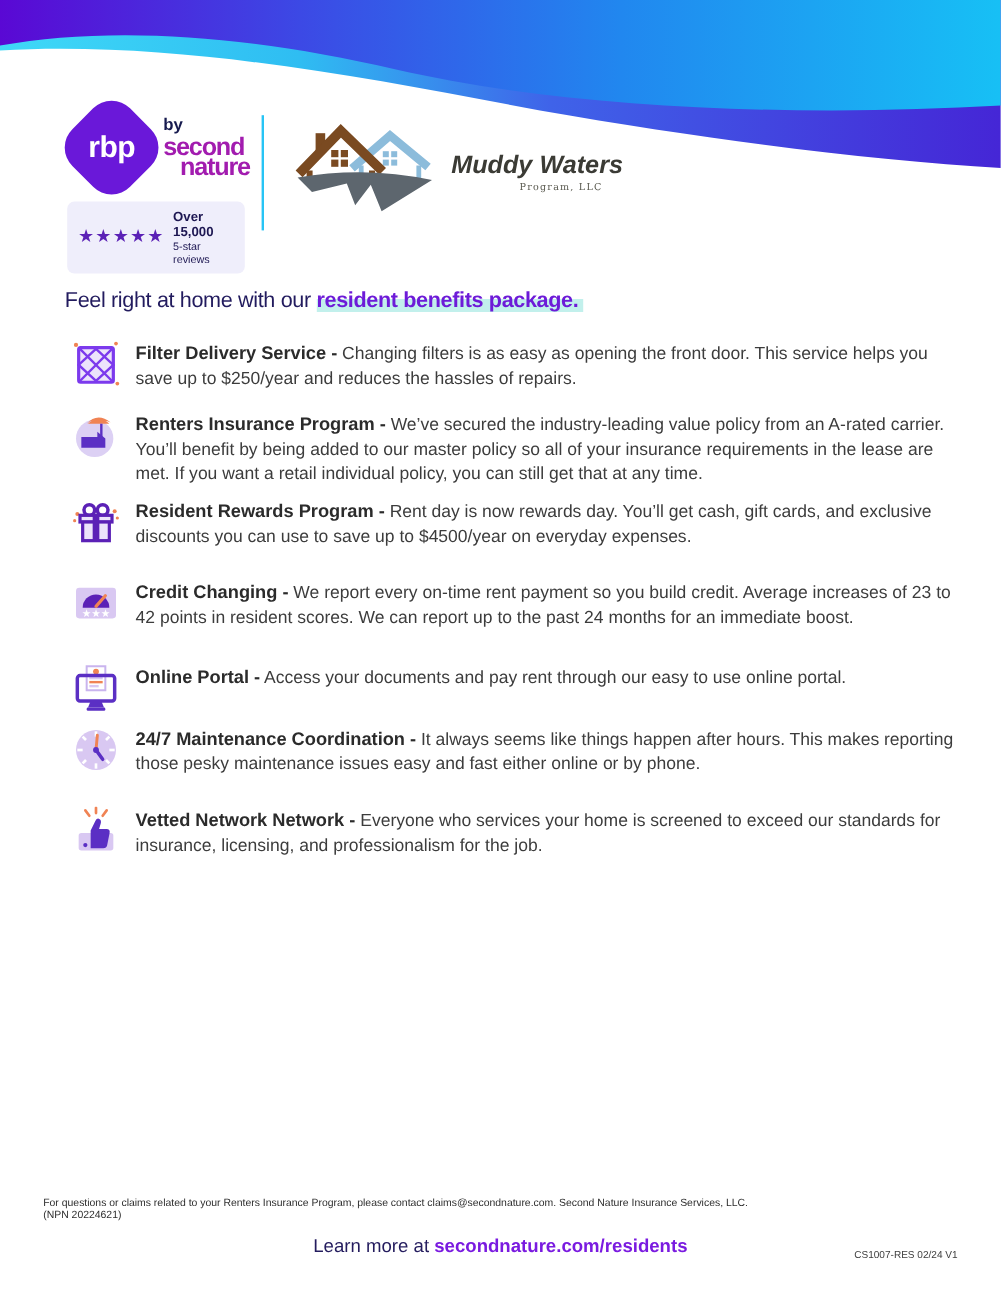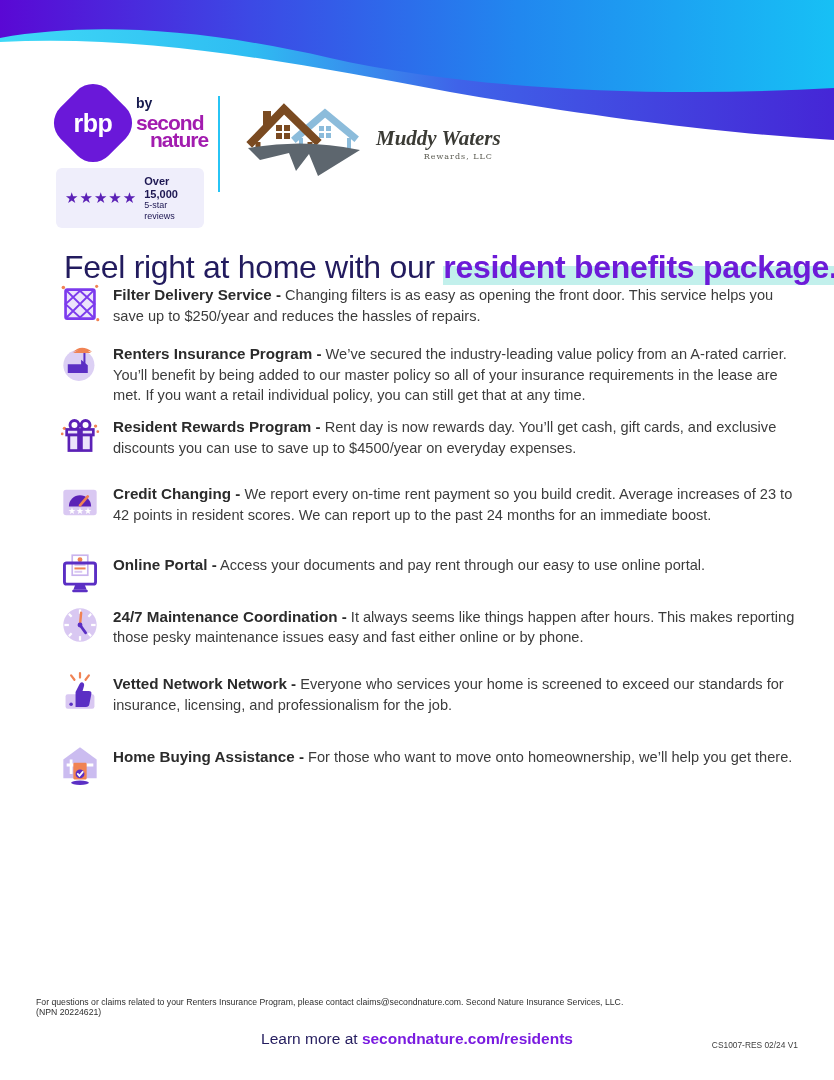--- a/index.html
+++ b/index.html
@@ -24,25 +24,25 @@
   .stars{color:#5b21b6;font-size:15px;letter-spacing:1px;line-height:1;}
   .review-text{color:#1d1752;line-height:1.15;}
   .review-text .r1{font-size:11px;font-weight:bold;}
   .review-text .r2{font-size:9px;}
 
   .divider{position:absolute;left:218px;top:96px;width:2px;height:96px;background:#27c4f5;}
 
   
   .partner{position:absolute;left:246px;top:98px;display:flex;align-items:center;}
   .script-wrap{margin-left:10px;margin-top:6px;text-align:center;}
-  .script-name{font-family:Liberation Serif, serif;font-style:italic;font-weight:bold;font-size:21px;color:#3b3b35;white-space:nowrap;}
+  .script-name{font-family:Liberation Sans, sans-serif;font-style:italic;font-weight:bold;font-size:21px;color:#3b3b35;white-space:nowrap;}
   .script-sub{font-family:"DejaVu Serif",serif;font-size:8px;letter-spacing:1px;color:#5a5a50;margin-top:1px;margin-left:40px;}
 
   
-  .headline{position:absolute;left:64px;top:228px;width:740px;font-size:32px;font-weight:500;color:#221b5e;letter-spacing:-.3px;white-space:nowrap;}
+  .headline{position:absolute;left:54px;top:228px;width:740px;font-size:18px;font-weight:500;color:#221b5e;letter-spacing:-.3px;white-space:nowrap;}
   .headline .hl{color:#6d1bd8;font-weight:bold;background:linear-gradient(180deg,rgba(0,0,0,0) 46%,#c2f0ec 46%);padding-right:4px;}
 
   
   .benefits{position:absolute;left:60px;top:283px;width:740px;list-style:none;margin:0;padding:0;}
   .benefit{display:flex;align-items:flex-start;}
   .b-icon{width:40px;height:40px;flex:0 0 auto;margin-right:13px;}
   .b-text{flex:1;font-size:14.6px;line-height:1.38;color:#3c3c3c;padding-top:2px;}
   .b-text .t{font-size:15.2px;font-weight:bold;color:#2b2b2b;}
   .g16{margin-bottom:16px}.g10{margin-bottom:10px}.g24{margin-bottom:24px}
   .g27{margin-bottom:27px}.g12{margin-bottom:12px}.g30{margin-bottom:30px}
@@ -115,21 +115,21 @@
       <path d="M6,44 L38,11 L70,42" fill="none" stroke="#7a4a21" stroke-width="8" stroke-linecap="square"></path>
       <path d="M12,44 L12,50 M64,44 L64,50" stroke="#7a4a21" stroke-width="5"></path>
       <rect x="30" y="27" width="6" height="6" fill="#7a4a21"></rect>
         <rect x="38" y="27" width="6" height="6" fill="#7a4a21"></rect>
       <rect x="30" y="35" width="6" height="6" fill="#7a4a21"></rect>
         <rect x="38" y="35" width="6" height="6" fill="#7a4a21"></rect>
       <path d="M2,50 Q 58,40 114,52 L 72,78 L 63,56 L 50,73 L 43,55 L 14,62 Z" fill="#5d666e"></path>
     </svg>
     <div class="script-wrap">
       <div class="script-name">Muddy Waters</div>
-      <div class="script-sub">Rewards, LLC</div>
+      <div class="script-sub">Program, LLC</div>
     </div>
   </div>
 
   <h1 class="headline"><span>Feel right at home with our </span><span class="hl">resident benefits package.</span></h1>
 
   <ul class="benefits">
 
     <li class="benefit g16">
       <svg class="b-icon" viewBox="0 0 36 36" aria-hidden="true">
         <circle cx="3" cy="4" r="1.6" fill="#f08354"></circle>
@@ -218,31 +218,20 @@
             <line x1="18" y1="5" x2="18" y2="1"></line>
             <line x1="23" y1="7" x2="26" y2="3"></line>
         </g>
         <rect x="5" y="20" width="26" height="13" rx="2" fill="#d9c8f2"></rect>
         <path d="M14,32 V18 l3.5,-7 q1.2,-2.5 3,-1.6 q1.8,.9 1,3.6 l-1.2,4 h5.5 q3,0 2.4,3 l-1.8,9 q-.5,2.4 -3,2.4 h-9.4 z" fill="#5b2fc4"></path>
         <circle cx="10" cy="29" r="1.6" fill="#5b2fc4"></circle>
       </svg>
       <div class="b-text"><span class="t">Vetted Network Network -</span> <span class="d">Everyone who services your home is screened to exceed our standards for insurance, licensing, and professionalism for the job.</span></div>
     </li>
 
-    <li class="benefit">
-      <svg class="b-icon" viewBox="0 0 36 36" aria-hidden="true">
-        <path d="M18,2 L33,13 V30 H3 V13 Z" fill="#cbbcf0"></path>
-        <path d="M10,13 v13 M6,18 h24" stroke="#ffffff" stroke-width="2.5"></path>
-        <rect x="12" y="16" width="12" height="15" rx="1" fill="#f08354"></rect>
-        <circle cx="18" cy="26" r="4" fill="#5b2fc4"></circle>
-        <path d="M16,26 l1.5,1.8 3,-3.6" fill="none" stroke="#ffffff" stroke-width="1.6" stroke-linecap="round"></path>
-        <ellipse cx="18" cy="34" rx="8" ry="2" fill="#5b2fc4"></ellipse>
-      </svg>
-      <div class="b-text"><span class="t">Home Buying Assistance -</span> <span class="d">For those who want to move onto homeownership, we’ll help you get there.</span></div>
-    </li>
 
   </ul>
 
   <div class="learn-more"><span>Learn more at </span><a href="#" class="lnk">secondnature.com/residents</a></div>
 
   <div class="legal">For questions or claims related to your Renters Insurance Program, please contact claims@secondnature.com. Second Nature Insurance Services, LLC. (NPN 20224621)</div>
   <div class="doc-code">CS1007-RES 02/24 V1</div>
 
 </div>
 

